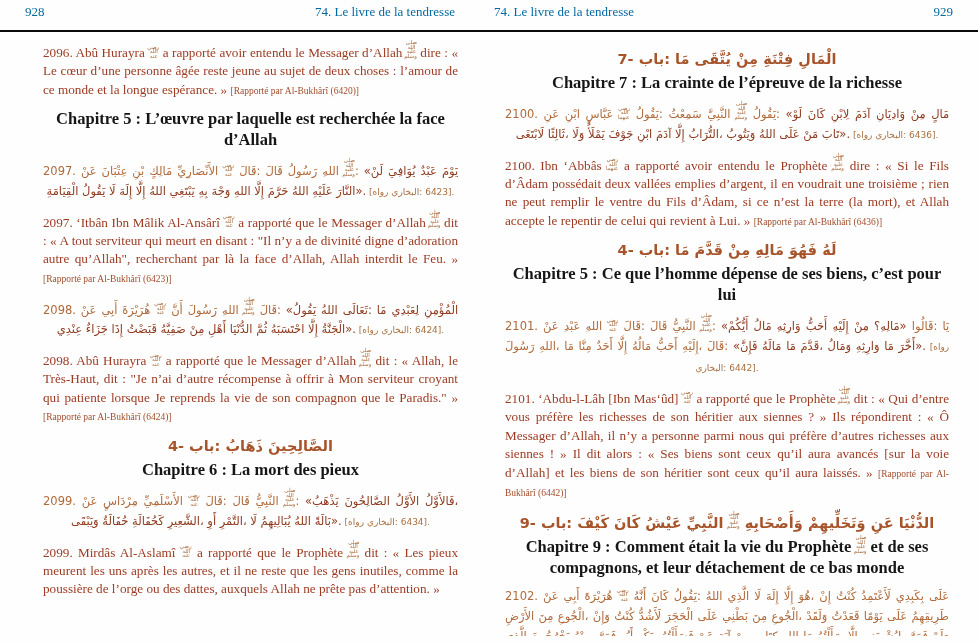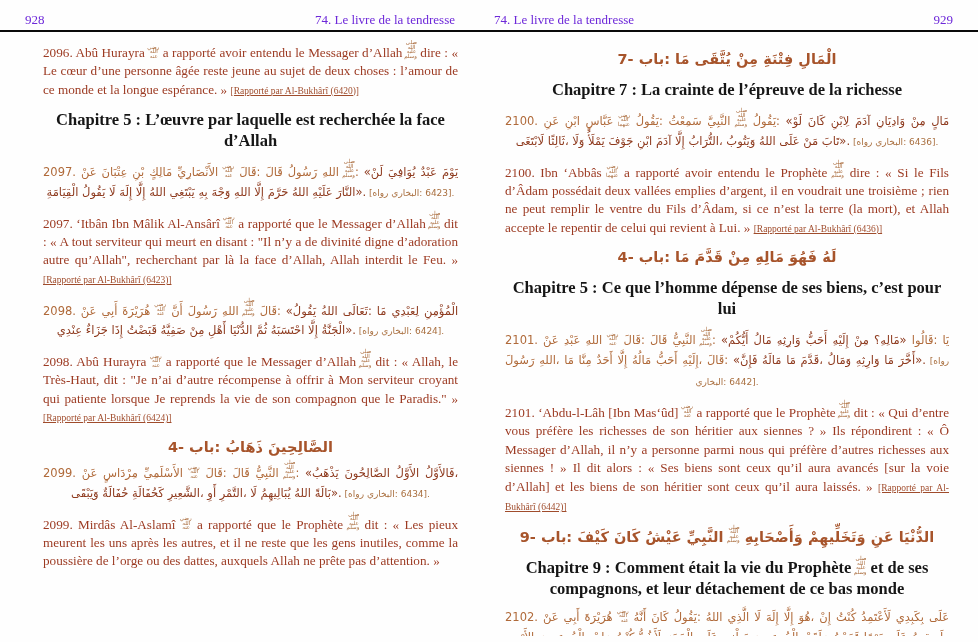--- a/index.html
+++ b/index.html
@@ -1,39 +1,39 @@
 <!DOCTYPE html>
 <html><head>
 <meta charset="utf-8">
 <style>
   html,body { margin:0; padding:0; }
   body {
     width:978px; height:642px; background:#fefefe; position:relative;
     font-family:"Liberation Serif", serif; overflow:hidden;
   }
-  .runhead, .pagenum { position:absolute; top:12px; font-size:13px; color:#6d28d9; white-space:nowrap;text-align:right; }
+  .runhead, .pagenum { position:absolute; top:4px; font-size:13px; color:#0369a1; white-space:nowrap;text-align:right; }
   #pn-left { left:25px; }
   #title-left { right:523px; }
   #title-right { left:494px; }
   #pn-right { right:25px; }
   .rule { position:absolute; top:30px; left:0; width:978px; height:2px; background:#0a0a0a; }
   .pages { position:absolute; top:40px; left:0; width:978px; display:flex; }
   .page { height:596px; overflow:hidden; }
   .page-left  { width:415px; margin-left:43px; }
   .page-right { width:444px; margin-left:47px; }
 
   .fr  { font-size:13.2px; line-height:18.6px; color:#9c3a22; text-align:justify; margin:0 0 8px; }
-  .frh { font-size:16.5px; line-height:21px; font-weight:bold; color:#161616; text-align:center; margin:9px 0 8px; }
+  .frh { font-size:16.5px; line-height:21px; font-weight:bold; color:#161616; text-align:center; margin:2px 0 8px; }
   .arh { font-family:"DejaVu Sans",sans-serif; font-size:14.5px; line-height:22px; font-weight:bold;
          color:#a7542b; text-align:center; margin:8px 0 2px; direction:ltr; }
   .ar  { font-family:"DejaVu Sans",sans-serif; font-size:11.5px; line-height:20px; color:#b06a3a;
          text-align:justify; text-align-last:center; margin:2px 0 8px; direction:ltr; }
   .ar.flush { text-align-last:justify; }
   .ar .q { color:#8e3a1e; font-weight:normal; }
-  .ref  { font-size:9.5px; color:#a04c2c;text-decoration:underline; }
+  .ref  { font-size:9.5px; color:#a04c2c; }
   .aref { font-size:9px;  color:#a96f3f; font-weight:normal; }
   .hon {
     display:inline-block; width:11px; font-size:5.5px; line-height:4.5px;
     color:#a96a3a; font-family:"DejaVu Sans",sans-serif; font-weight:normal;
     vertical-align:-1px; text-align:center; white-space:normal; direction:rtl;
   }
 </style>
 </head>
 <body>
 
@@ -45,20 +45,21 @@
 
 <div class="pages">
   <section class="page page-left" id="left-page">
       <p class="fr"><span class="t">2096. Abû Hurayra </span><span class="hon">رضي الله عنه</span><span class="t"> a rapporté avoir entendu le Messager d’Allah </span><span class="hon">صلى الله عليه وسلم</span><span class="t"> dire : « Le cœur d’une personne âgée reste jeune au sujet de deux choses : l’amour de ce monde et la longue espérance. » </span><span class="ref">[Rapporté par Al-Bukhârî (6420)]</span></p>
       <h3 class="frh"><span class="t">Chapitre 5 : L’œuvre par laquelle est recherchée la face d’Allah</span></h3>
       <p class="ar"><span class="t">2097.‎ عَنْ‎ عِتْبَانَ‎ بْنِ‎ مَالِكٍ‎ الأَنْصَارِيِّ‎ ‎</span><span class="hon">رضي الله عنه</span><span class="t">‎ قَالَ:‎ قَالَ‎ رَسُولُ‎ اللهِ‎ ‎</span><span class="hon">صلى الله عليه وسلم</span><span class="t">:‎ ‎</span><span class="q">«لَنْ‎ يُوَافِيَ‎ عَبْدٌ‎ يَوْمَ‎ الْقِيَامَةِ‎ يَقُولُ‎ لَا‎ إِلَهَ‎ إِلَّا‎ اللهُ‎ يَبْتَغِي‎ بِهِ‎ وَجْهَ‎ اللهِ‎ إِلَّا‎ حَرَّمَ‎ اللهُ‎ عَلَيْهِ‎ النَّارَ».‎</span><span class="aref">‎ [رواه‎ البخاري:‎ 6423].‎</span></p>
       <p class="fr"><span class="t">2097. ‘Itbân Ibn Mâlik Al-Ansârî </span><span class="hon">رضي الله عنه</span><span class="t"> a rapporté que le Messager d’Allah </span><span class="hon">صلى الله عليه وسلم</span><span class="t"> dit : « A tout serviteur qui meurt en disant : "Il n’y a de divinité digne d’adoration autre qu’Allah", recherchant par là la face d’Allah, Allah interdit le Feu. » </span><span class="ref">[Rapporté par Al-Bukhârî (6423)]</span></p>
       <p class="ar"><span class="t">2098.‎ عَنْ‎ أَبِي‎ هُرَيْرَةَ‎ ‎</span><span class="hon">رضي الله عنه</span><span class="t">‎ أَنَّ‎ رَسُولَ‎ اللهِ‎ ‎</span><span class="hon">صلى الله عليه وسلم</span><span class="t">‎ قَالَ:‎ ‎</span><span class="q">«يَقُولُ‎ اللهُ‎ تَعَالَى:‎ مَا‎ لِعَبْدِي‎ الْمُؤْمِنِ‎ عِنْدِي‎ جَزَاءٌ‎ إِذَا‎ قَبَضْتُ‎ صَفِيَّهُ‎ مِنْ‎ أَهْلِ‎ الدُّنْيَا‎ ثُمَّ‎ احْتَسَبَهُ‎ إِلَّا‎ الْجَنَّةُ».‎</span><span class="aref">‎ [رواه‎ البخاري:‎ 6424].‎</span></p>
       <p class="fr"><span class="t">2098. Abû Hurayra </span><span class="hon">رضي الله عنه</span><span class="t"> a rapporté que le Messager d’Allah </span><span class="hon">صلى الله عليه وسلم</span><span class="t"> dit : « Allah, le Très-Haut, dit : "Je n’ai d’autre récompense à offrir à Mon serviteur croyant qui patiente lorsque Je reprends la vie de son compagnon que le Paradis." » </span><span class="ref">[Rapporté par Al-Bukhârî (6424)]</span></p>
       <h2 class="arh"><span class="t">4-‎ باب:‎ ذَهَابُ‎ الصَّالِحِينَ‎</span></h2>
+      <h3 class="frh"><span class="t">Chapitre 6 : La mort des pieux</span></h3>
       <p class="ar"><span class="t">2099.‎ عَنْ‎ مِرْدَاسٍ‎ الأَسْلَمِيِّ‎ ‎</span><span class="hon">رضي الله عنه</span><span class="t">‎ قَالَ:‎ قَالَ‎ النَّبِيُّ‎ ‎</span><span class="hon">صلى الله عليه وسلم</span><span class="t">:‎ ‎</span><span class="q">«يَذْهَبُ‎ الصَّالِحُونَ‎ الأَوَّلُ‎ فَالأَوَّلُ،‎ وَيَبْقَى‎ حُفَالَةٌ‎ كَحُفَالَةِ‎ الشَّعِيرِ،‎ أَوِ‎ التَّمْرِ،‎ لَا‎ يُبَالِيهِمُ‎ اللهُ‎ بَالَةً».‎</span><span class="aref">‎ [رواه‎ البخاري:‎ 6434].‎</span></p>
       <p class="fr"><span class="t">2099. Mirdâs Al-Aslamî </span><span class="hon">رضي الله عنه</span><span class="t"> a rapporté que le Prophète </span><span class="hon">صلى الله عليه وسلم</span><span class="t"> dit : « Les pieux meurent les uns après les autres, et il ne reste que les gens inutiles, comme la poussière de l’orge ou des dattes, auxquels Allah ne prête pas d’attention. » </span></p>
     </section>
   <section class="page page-right" id="right-page">
       <h2 class="arh"><span class="t">7-‎ باب:‎ مَا‎ يُتَّقَى‎ مِنْ‎ فِتْنَةِ‎ الْمَالِ‎</span></h2>
       <h3 class="frh"><span class="t">Chapitre 7 : La crainte de l’épreuve de la richesse</span></h3>
       <p class="ar"><span class="t">2100.‎ عَنِ‎ ابْنِ‎ عَبَّاسٍ‎ ‎</span><span class="hon">رضي الله عنهما</span><span class="t">‎ يَقُولُ:‎ سَمِعْتُ‎ النَّبِيَّ‎ ‎</span><span class="hon">صلى الله عليه وسلم</span><span class="t">‎ يَقُولُ:‎ ‎</span><span class="q">«لَوْ‎ كَانَ‎ لِابْنِ‎ آدَمَ‎ وَادِيَانِ‎ مِنْ‎ مَالٍ‎ لَابْتَغَى‎ ثَالِثًا،‎ وَلَا‎ يَمْلَأُ‎ جَوْفَ‎ ابْنِ‎ آدَمَ‎ إِلَّا‎ التُّرَابُ،‎ وَيَتُوبُ‎ اللهُ‎ عَلَى‎ مَنْ‎ تَابَ».‎</span><span class="aref">‎ [رواه‎ البخاري:‎ 6436].‎</span></p>
       <p class="fr"><span class="t">2100. Ibn ‘Abbâs </span><span class="hon">رضي الله عنهما</span><span class="t"> a rapporté avoir entendu le Prophète </span><span class="hon">صلى الله عليه وسلم</span><span class="t"> dire : « Si le Fils d’Âdam possédait deux vallées emplies d’argent, il en voudrait une troisième ; rien ne peut remplir le ventre du Fils d’Âdam, si ce n’est la terre (la mort), et Allah accepte le repentir de celui qui revient à Lui. » </span><span class="ref">[Rapporté par Al-Bukhârî (6436)]</span></p>
       <h2 class="arh"><span class="t">4-‎ باب:‎ مَا‎ قَدَّمَ‎ مِنْ‎ مَالِهِ‎ فَهُوَ‎ لَهُ‎</span></h2>
       <h3 class="frh"><span class="t">Chapitre 5 : Ce que l’homme dépense de ses biens, c’est pour lui</span></h3>

